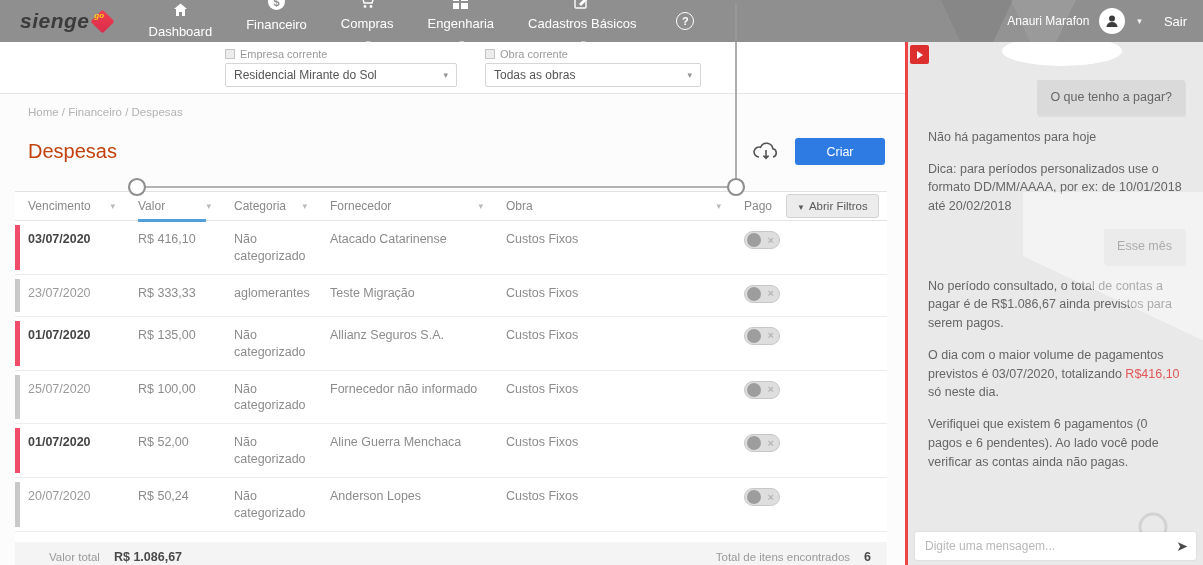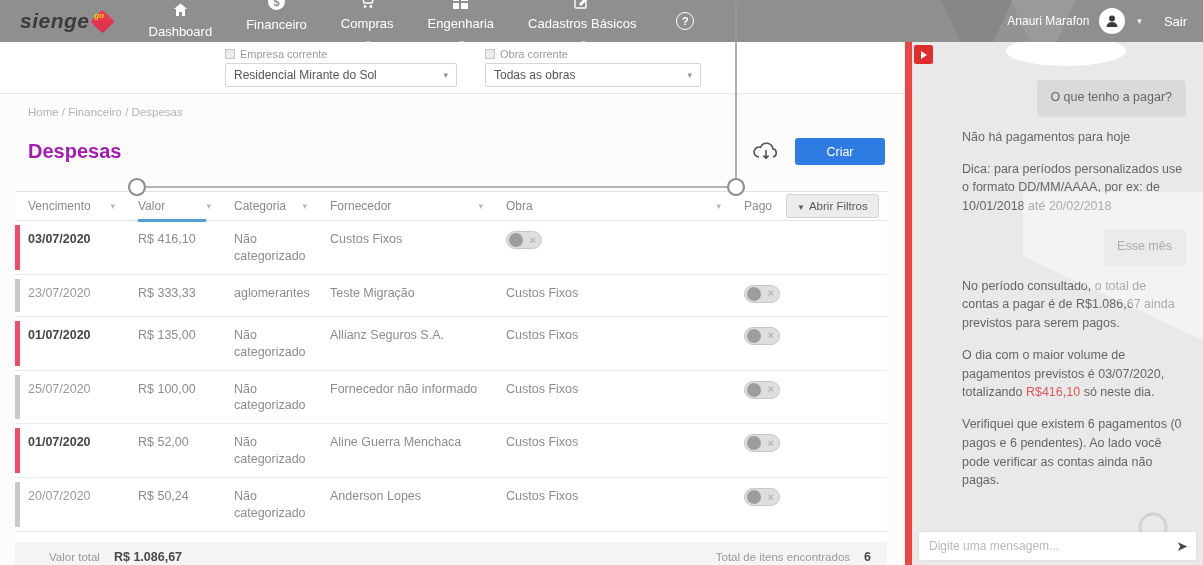--- a/index.html
+++ b/index.html
@@ -48,21 +48,21 @@
   .filter-label{display:flex;align-items:center;gap:5px;font-size:11px;color:#9a9a9a;}
   .mini-checkbox{width:10px;height:10px;border:1px solid #c5c5c5;background:#ececec;display:inline-block;}
   .select{display:flex;align-items:center;justify-content:space-between;border:1px solid #d6d6d6;border-radius:2px;background:#fff;height:24px;padding:0 8px;font-size:12px;color:#555;cursor:pointer;}
   .select-company{width:232px;}
   .select-project{width:216px;}
   .select .caret{color:#888;}
 
   .breadcrumb{padding:12px 0 0 28px;font-size:11.5px;color:#b3b3b3;}
 
   .page-header{display:flex;align-items:center;justify-content:space-between;padding:20px 20px 0 28px;}
-  .page-title{font-size:20px;font-weight:bold;color:#a21caf;}
+  .page-title{font-size:20px;font-weight:normal;color:#c2410c;}
   .header-actions{display:flex;align-items:center;gap:16px;}
   .cloud-btn{background:none;border:none;cursor:pointer;display:flex;}
   .create-btn{width:90px;height:27px;background:var(--accent);color:#fff;border:none;border-radius:3px;font-size:12.5px;cursor:pointer;font-family:inherit;}
 
   
   .table{margin:26px 18px 0 15px;background:#fff;}
   .t-header{display:grid;grid-template-columns:110px 96px 96px 176px 238px 156px;align-items:center;height:30px;border-top:1px solid #e2e2e2;border-bottom:1px solid #e2e2e2;background:#fff;}
   .t-header .hcell{font-size:12px;color:#8a8a8a;display:flex;align-items:center;justify-content:space-between;padding:0 10px 0 13px;position:relative;height:100%;}
   .t-header .hcell .sort-caret{color:#b9b9b9;font-size:9px;}
   .hcell-valor .col-underline{position:absolute;left:13px;bottom:-2px;width:68px;height:3px;background:var(--sort-blue);}
@@ -79,21 +79,21 @@
   .toggle{width:36px;height:18px;border-radius:9px;background:#dedede;border:1px solid #c7c7c7;position:relative;display:inline-flex;align-items:center;cursor:pointer;}
   .toggle .knob{width:14px;height:14px;border-radius:50%;background:#9d9d9d;margin-left:2px;}
   .toggle .x{position:absolute;right:5px;font-size:11px;font-weight:bold;color:#b5b5b5;line-height:1;}
 
   .t-footer{display:flex;align-items:center;justify-content:space-between;height:30px;background:#f4f4f4;margin-top:10px;padding:0 16px 0 34px;}
   .t-footer .left,.t-footer .right{display:flex;align-items:center;gap:14px;}
   .footer-label{font-size:11.5px;color:#9a9a9a;}
   .footer-value{font-size:12.5px;font-weight:bold;color:#4a4a4a;}
 
   
-  .chat-panel{width:298px;background:var(--panel-bg);position:relative;border-left:7px solid #ef4444;display:flex;flex-direction:column;overflow:hidden;padding-left:30px;}
+  .chat-panel{width:298px;background:var(--panel-bg);position:relative;border-left:3px solid #ef4444;display:flex;flex-direction:column;overflow:hidden;}
   .panel-deco{position:absolute;right:-40px;top:150px;width:220px;height:260px;background:linear-gradient(205deg,rgba(255,255,255,.45) 0 46%,transparent 46%);pointer-events:none;}
   .video-icon{position:absolute;left:2px;top:3px;width:19px;height:19px;background:#de2f2f;border-radius:2px;display:flex;align-items:center;justify-content:center;cursor:pointer;}
   .video-icon .tri{width:0;height:0;border-left:6px solid #fff;border-top:4px solid transparent;border-bottom:4px solid transparent;margin-left:1px;}
   .mascot{position:absolute;top:-6px;left:94px;width:120px;height:30px;background:#fff;border-radius:50%;}
   .mascot-tri{position:absolute;top:-2px;left:128px;width:0;height:0;border-left:26px solid transparent;border-right:26px solid transparent;border-top:12px solid #9b9b9b;}
   .messages{padding:38px 18px 0 20px;display:flex;flex-direction:column;}
   .msg{font-size:12.5px;color:#666;line-height:1.5;margin-bottom:13px;}
   .msg.bot{align-self:flex-start;max-width:260px;}
   .msg.user{align-self:flex-end;background:#dadada;padding:8px 13px;border-radius:2px;box-shadow:1px 2px 0 rgba(0,0,0,.05);}
   .msg .hl{color:#e25757;}
@@ -248,20 +248,21 @@
             <span>Pago</span>
             <button class="filters-btn"><span class="tri">▼</span><span>Abrir Filtros</span></button>
           </div>
         </div>
 
         <div class="table-row row-alert">
           <span class="row-bar"></span>
           <span class="cell cell-date">03/07/2020</span>
           <span class="cell">R$ 416,10</span>
           <span class="cell">Não categorizado</span>
+          <span class="cell">Atacado Catarinense</span>
           <span class="cell">Custos Fixos</span>
           <span class="cell"><span class="toggle">
                 <span class="knob"></span>
                 <span class="x">×</span>
               </span></span>
         </div>
         <div class="table-row">
           <span class="row-bar"></span>
           <span class="cell cell-date">23/07/2020</span>
           <span class="cell">R$ 333,33</span>

